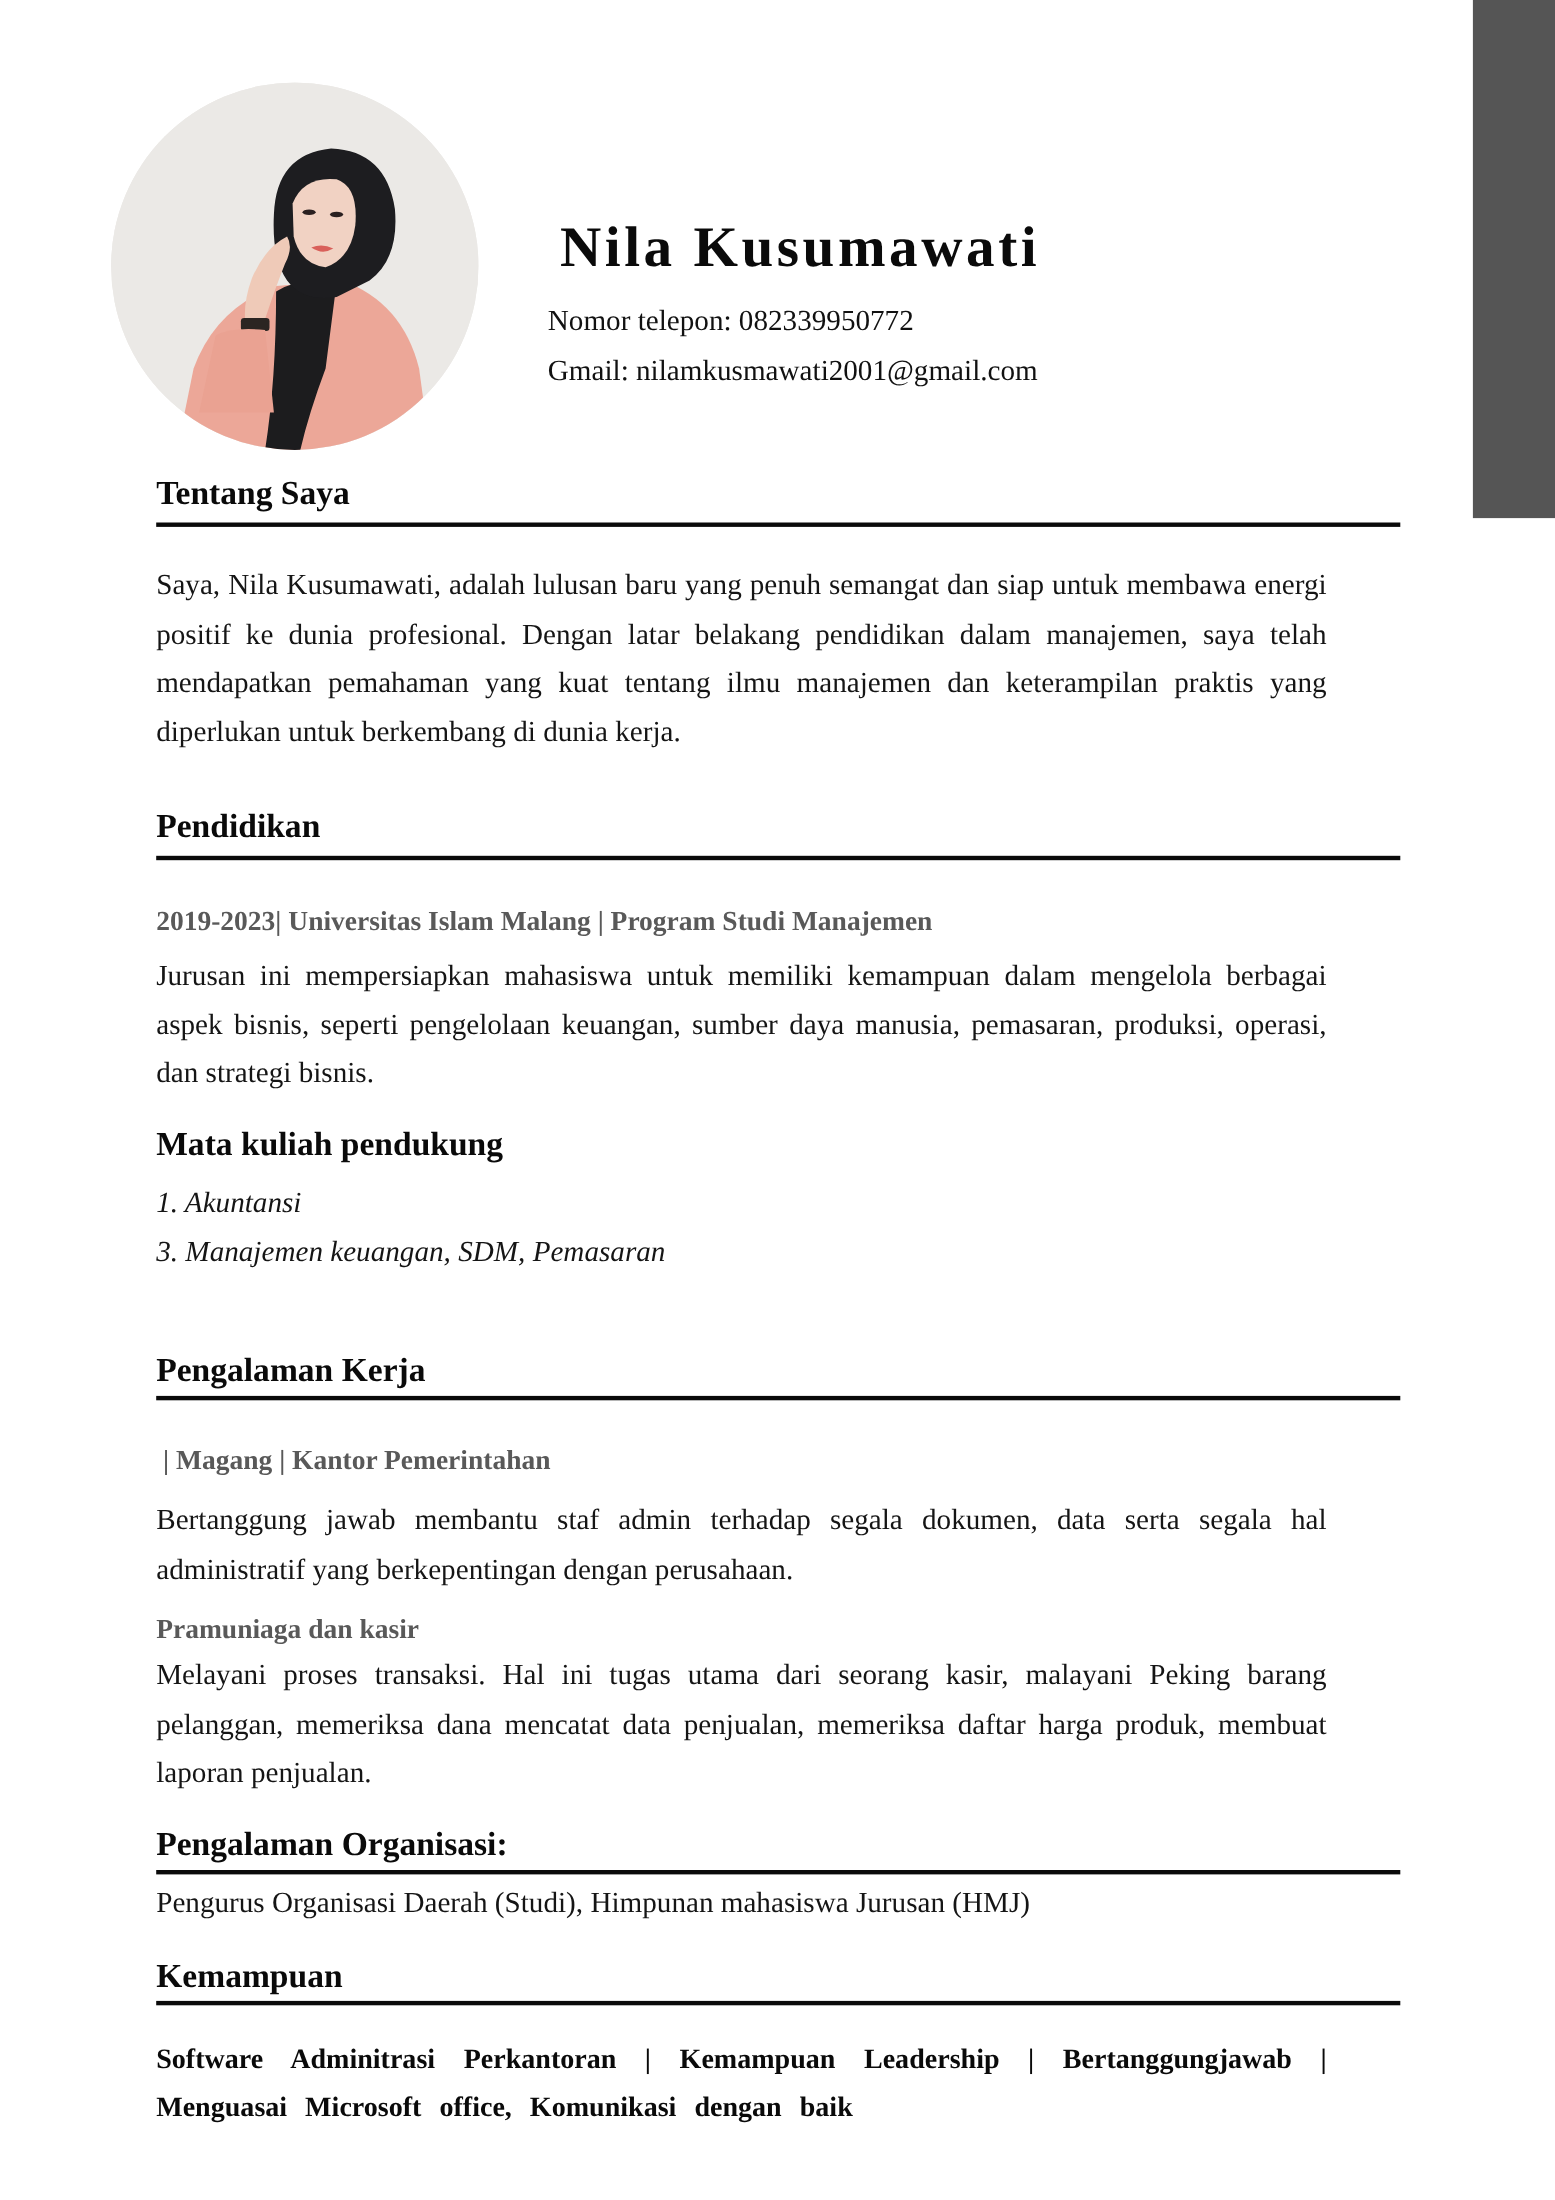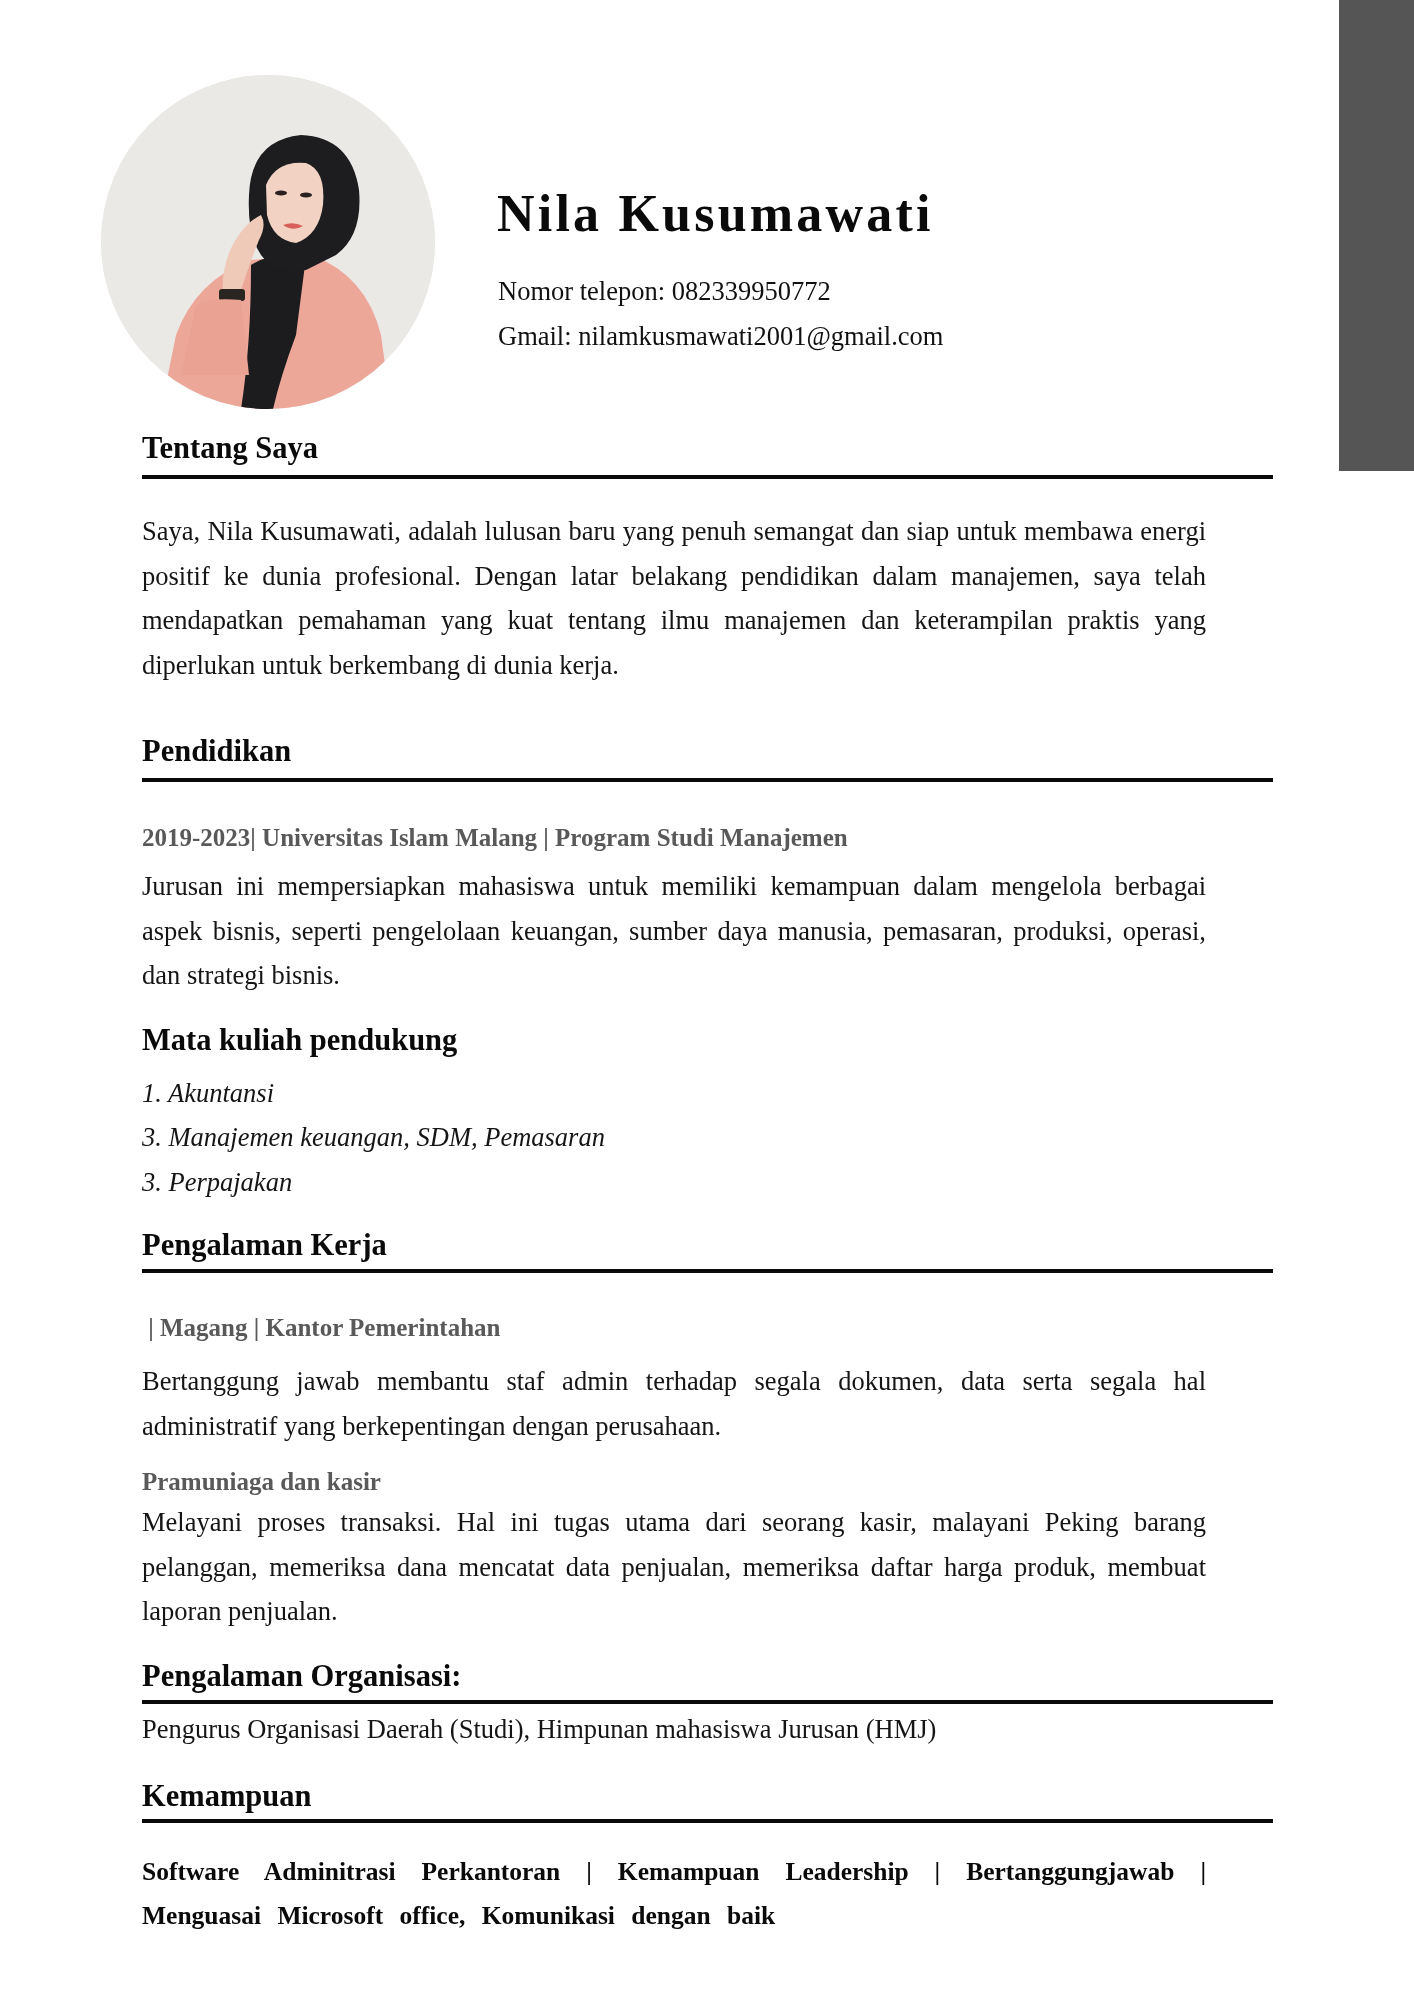--- a/index.html
+++ b/index.html
@@ -4,21 +4,21 @@
 <style>
   html, body { margin: 0; padding: 0; }
   body {
     width: 1414px; height: 2000px; position: relative; overflow: hidden;
     background: #ffffff; color: #111111;
     font-family: "Liberation Serif", "DejaVu Serif", serif;
   }
   .side-bar { position: absolute; left: 1339px; top: 0; width: 75px; height: 471px; background: #555555; }
   .avatar { position: absolute; left: 101px; top: 75px; width: 334px; height: 334px; border-radius: 50%; overflow: hidden; background: #ebe9e6; }
   .avatar svg { width: 100%; height: 100%; display: block; }
-  .name { position: absolute; left: 497px; top: 188px; font-size: 52px; font-weight: bold; letter-spacing: 3.2px; line-height: 1; color: #0a0a0a; margin: 0; }
+  .name { position: absolute; left: 497px; top: 188px; font-size: 52px; font-weight: bold; letter-spacing: 3.2px; line-height: 1; color: #0a0a0a; margin: 12px; }
   .contact { position: absolute; left: 498px; font-size: 26.5px; line-height: 1; color: #111; }
   .phone { top: 278px; }
   .gmail { top: 323px; text-align: right; }
   .h2 { position: absolute; left: 142px; font-size: 30.5px; font-weight: bold; line-height: 1; color: #0a0a0a; margin: 0; }
   .rule { position: absolute; left: 142px; width: 1131px; height: 3.5px; background: #0a0a0a; }
   .para { position: absolute; left: 142px; width: 1064px; font-size: 26.5px; line-height: 44.7px; text-align: justify; color: #151515; margin: 0; }
   .para.lastleft { text-align-last: left; }
   .sub { position: absolute; left: 142px; font-size: 25px; font-weight: bold; color: #595959; line-height: 1; margin: 0; }
   .list { position: absolute; left: 142px; margin: 0; padding: 0; list-style: none; font-size: 26.5px; line-height: 44.3px; color: #151515; }
   .skills { position: absolute; left: 142px; width: 1064px; font-size: 25.5px; font-weight: bold; line-height: 44px; text-align: justify; text-align-last: left; word-spacing: 10px; color: #0a0a0a; margin: 0; }
@@ -63,21 +63,20 @@
 
 <h2 class="h2" style="top:736px;">Pendidikan</h2>
 <div class="rule" style="top:778px;"></div>
 <div class="sub" style="top:825px;">2019-2023| Universitas Islam Malang | Program Studi Manajemen</div>
 <p class="para lastleft" style="top:864px;">Jurusan ini mempersiapkan mahasiswa untuk memiliki kemampuan dalam mengelola berbagai aspek bisnis, seperti pengelolaan keuangan, sumber daya manusia, pemasaran, produksi, operasi, dan strategi bisnis.</p>
 
 <h2 class="h2" style="top:1025px;">Mata kuliah pendukung</h2>
 <ul class="list" style="top:1071px;font-style:italic;">
   <li>1. Akuntansi</li>
   <li>3. Manajemen keuangan, SDM, Pemasaran</li>
-  <li>3. Perpajakan</li>
 </ul>
 
 <h2 class="h2" style="top:1230px;">Pengalaman Kerja</h2>
 <div class="rule" style="top:1269px;"></div>
 <div class="sub" style="top:1315px; white-space:pre;"> | Magang | Kantor Pemerintahan</div>
 <p class="para lastleft" style="top:1359px;">Bertanggung jawab membantu staf admin terhadap segala dokumen, data serta segala hal administratif yang berkepentingan dengan perusahaan.</p>
 <div class="sub" style="top:1469px;">Pramuniaga dan kasir</div>
 <p class="para lastleft" style="top:1500px;">Melayani proses transaksi. Hal ini tugas utama dari seorang kasir, malayani Peking barang pelanggan, memeriksa dana mencatat data penjualan, memeriksa daftar harga produk, membuat laporan penjualan.</p>
 
 <h2 class="h2" style="top:1661px;">Pengalaman Organisasi:</h2>

